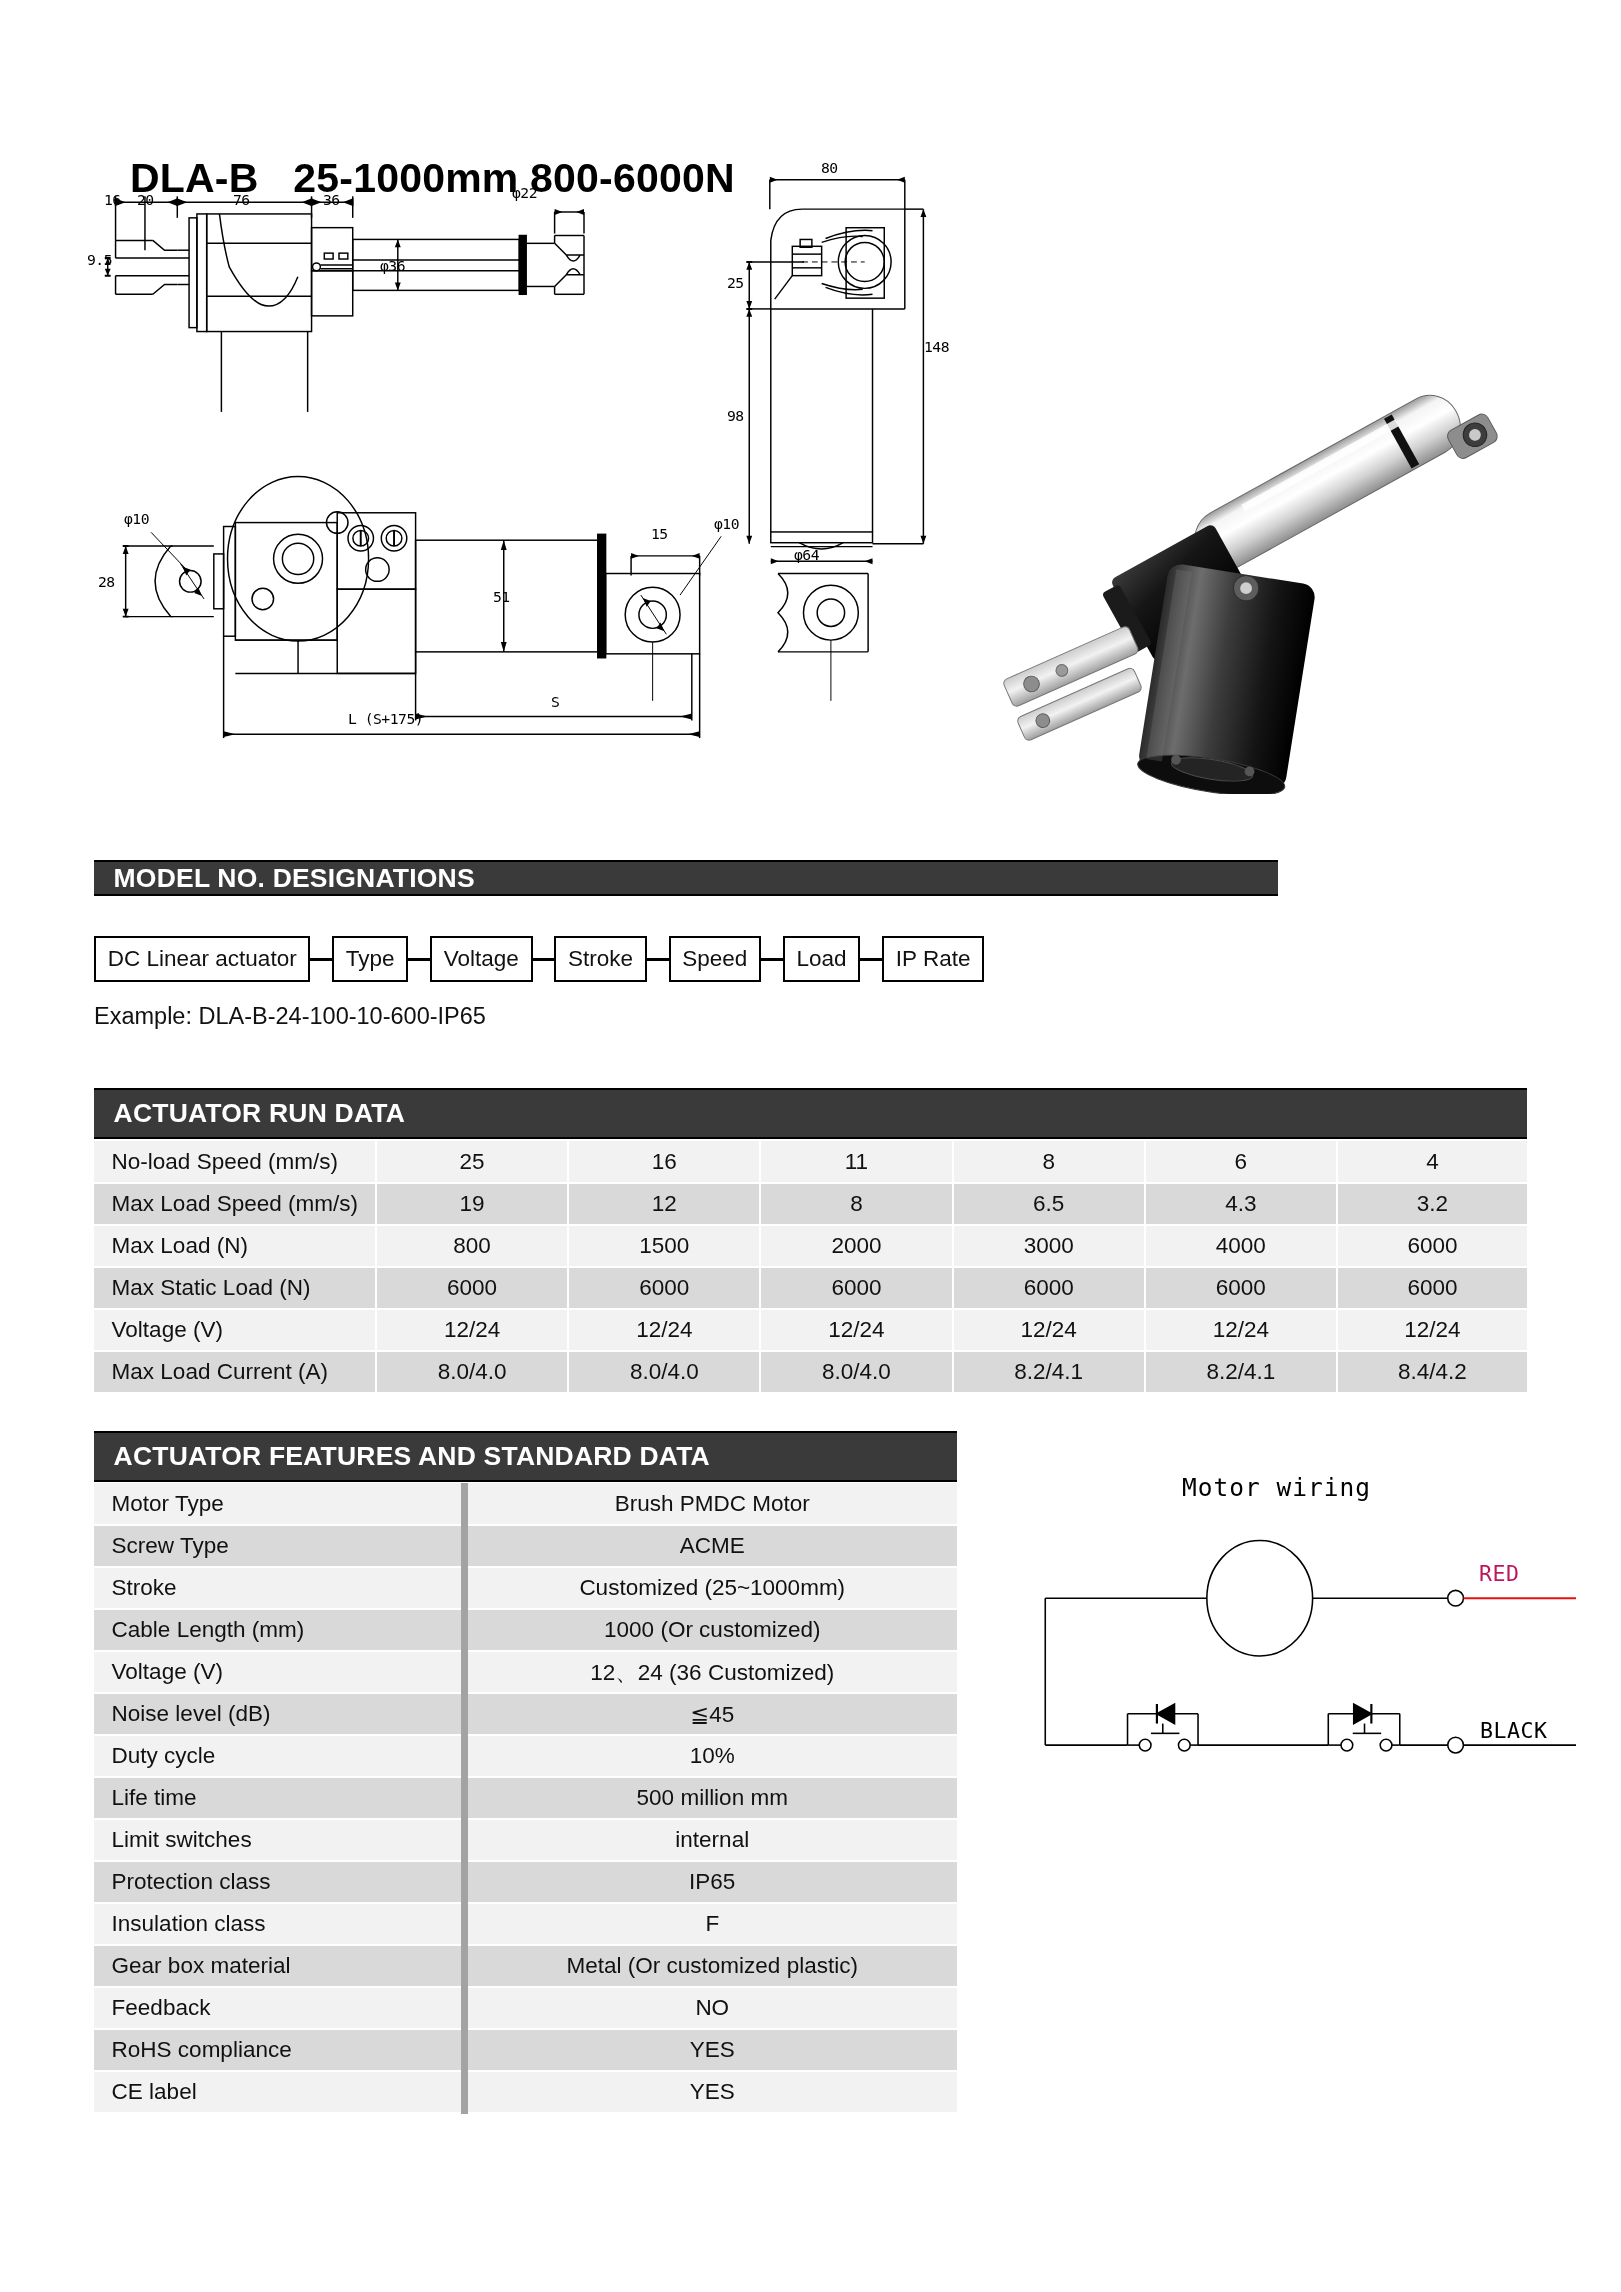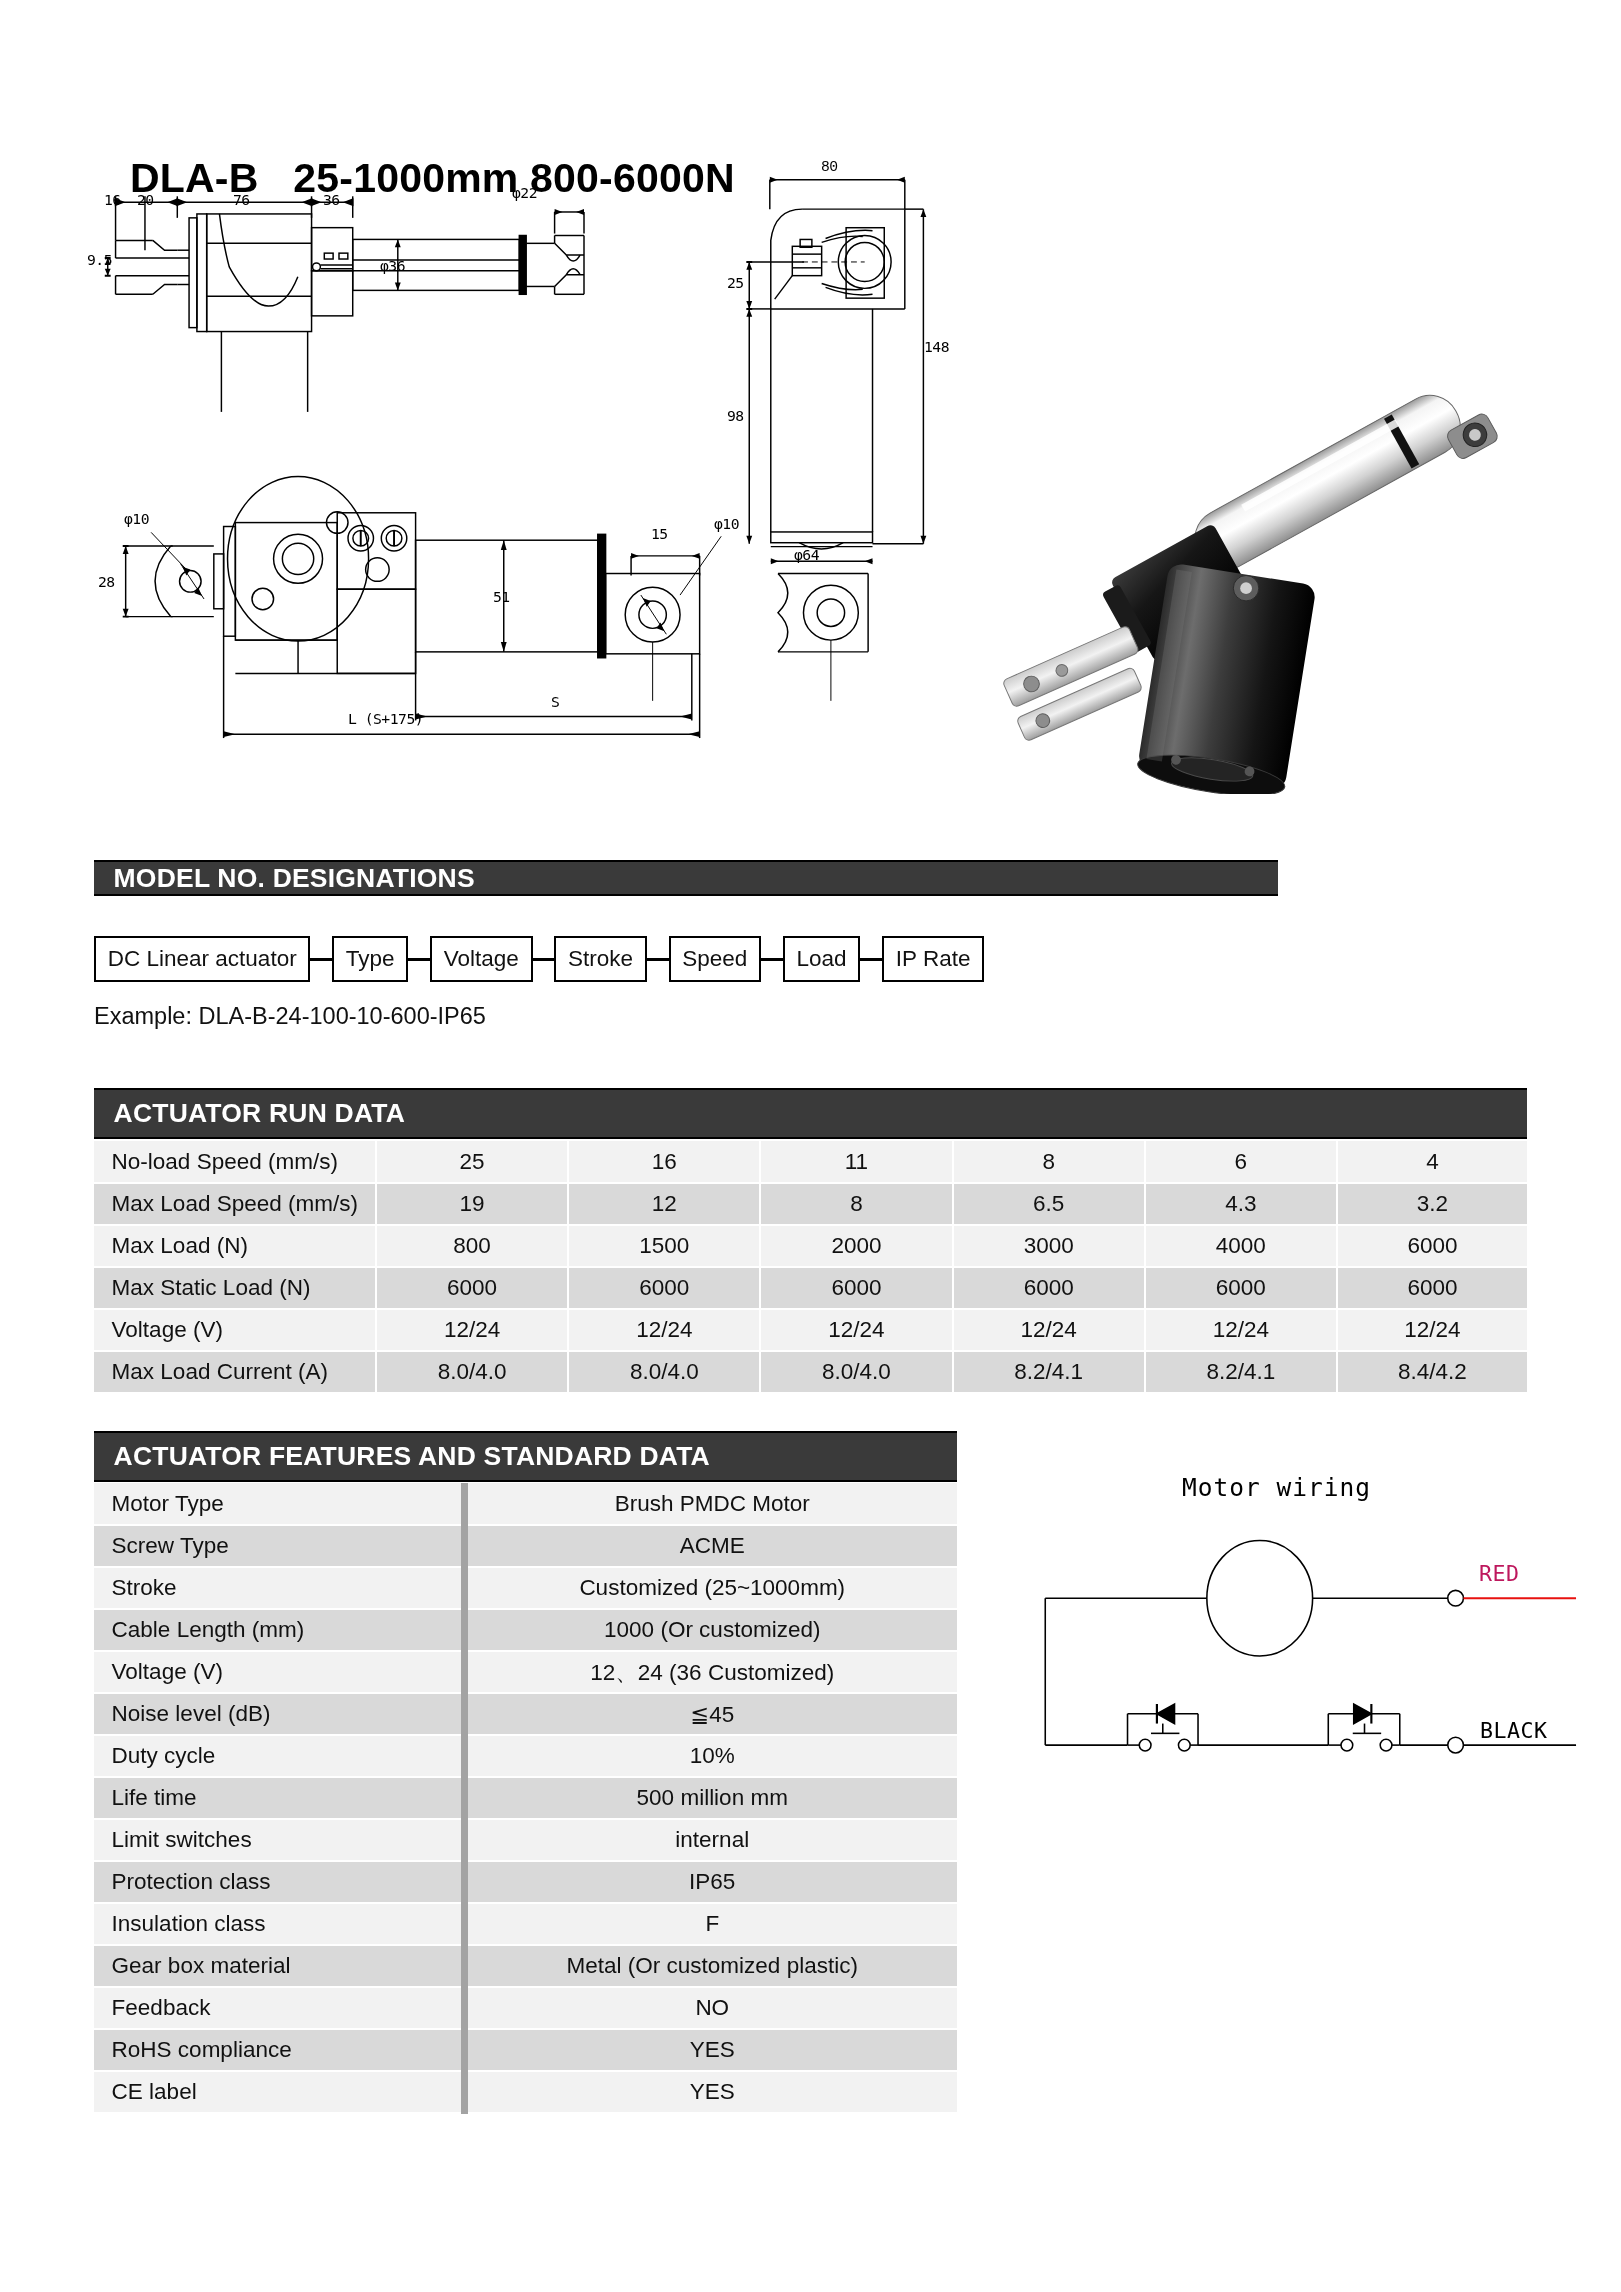--- a/index.html
+++ b/index.html
@@ -312,21 +312,21 @@
         <line x1="160" y1="400" x2="212" y2="400"></line>
         <path d="M212 58 L209 66 L215 66 Z" fill="#000" stroke="none"></path>
         <path d="M212 400 L209 392 L215 392 Z" fill="#000" stroke="none"></path>
 
         <line x1="56" y1="418" x2="160" y2="418"></line>
         <path d="M56 415 L64 418 L56 421 Z" fill="#000" stroke="none"></path>
         <path d="M160 415 L152 418 L160 421 Z" fill="#000" stroke="none"></path>
       </g>
     </svg>
 
-    <div class="dim" style="left:821px; top:-37px;font-family:Liberation Mono, monospace;">80</div>
+    <div class="dim" style="left:821px; top:-37px;">80</div>
     <div class="dim" style="left:727px; top: 78px;">25</div>
     <div class="dim" style="left:727px; top:211px;">98</div>
     <div class="dim" style="left:924px; top:142px;">148</div>
     <div class="dim" style="left:794px; top:350px;">φ64</div>
 
     <svg class="dwg" style="left:94px; top:211px;" width="843" height="382" viewBox="0 0 860 390">
       <g stroke="#000" fill="none" stroke-width="1.5">
 
         <path d="M78 142 Q46 178 78 214"></path>
         <line x1="78" y1="142" x2="122" y2="142"></line>

